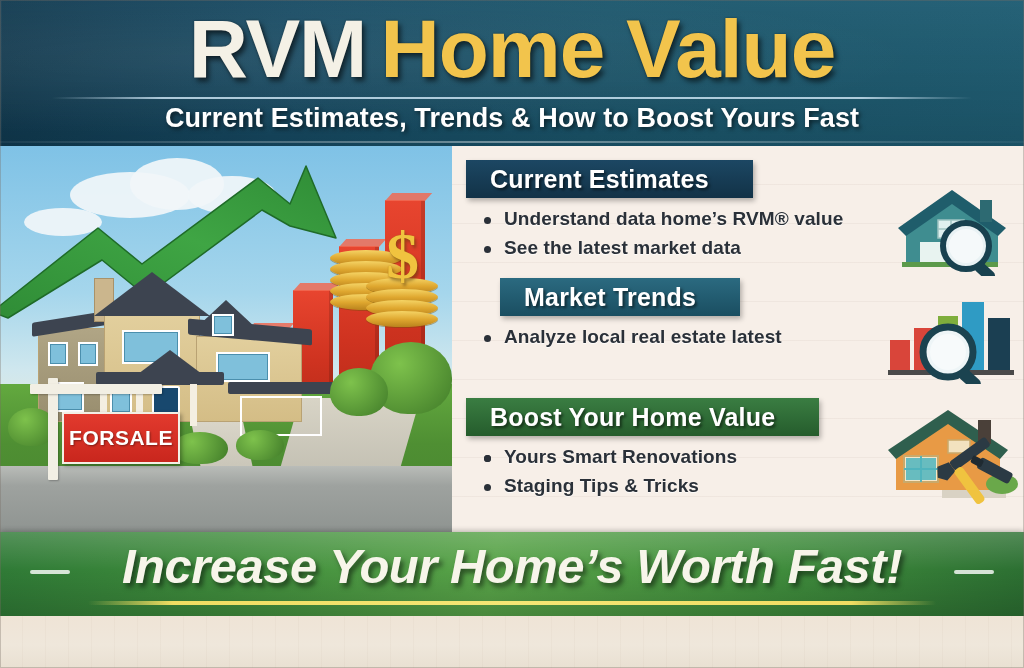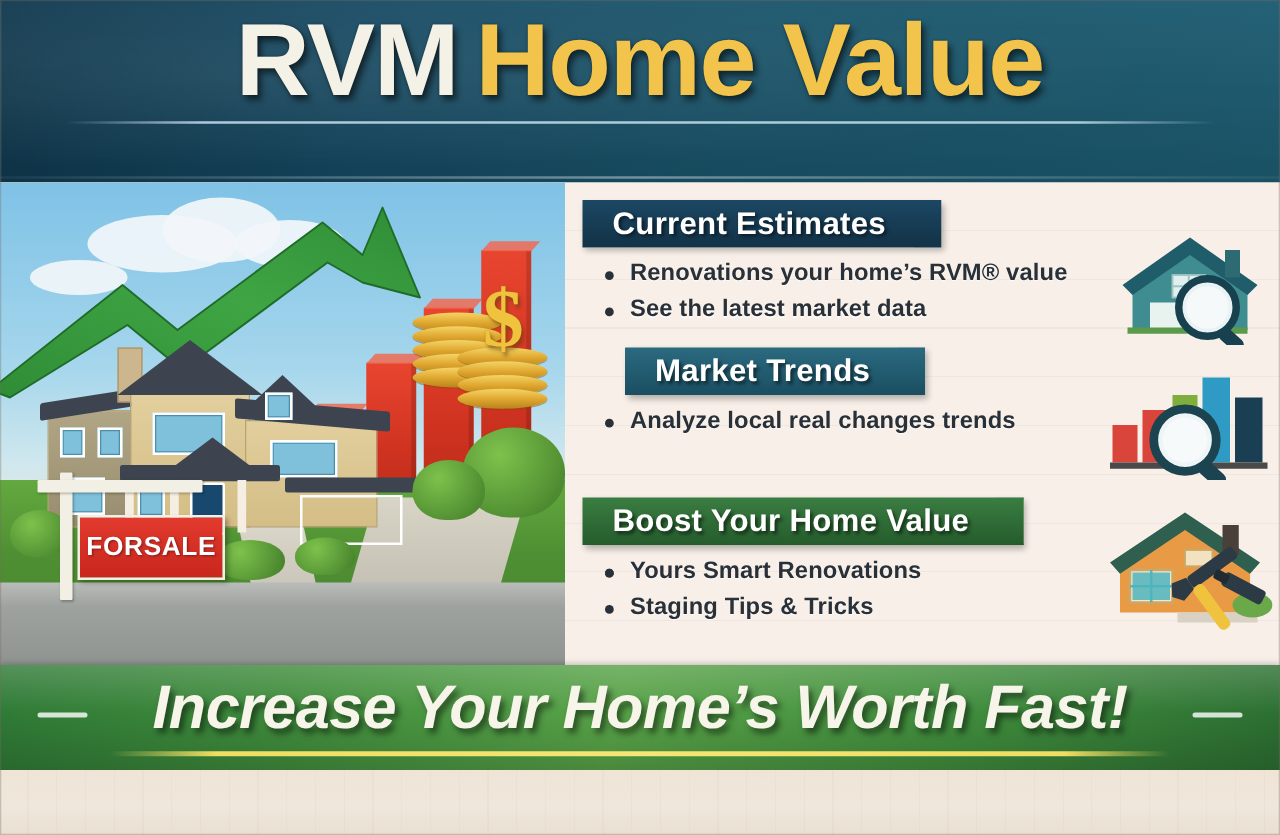--- a/index.html
+++ b/index.html
@@ -393,20 +393,21 @@
 
   <div class="header">
     <div class="header-streaks"></div>
     <div class="header-vignette"></div>
 
     <div class="title-row">
       <span class="title-main">RVM</span><span class="title-accent">Home Value</span>
     </div>
 
     <div class="title-rule"></div>
+    <div class="subtitle">Current Estimates, Trends &amp; How to Boost Yours Fast</div>
     <div class="header-bottom-rule"></div>
   </div>
 
   <div class="body-area">
     <div class="paper-lines"></div>
 
     <div class="illus">
 
       <div class="cloud" style="left:70px;  top:26px; width:120px; height:46px;"></div>
       <div class="cloud" style="left:130px; top:12px; width:94px;  height:52px;"></div>
@@ -499,21 +500,21 @@
       </div>
     </div>
 
     <div class="sections">
 
       <div class="section section-1">
         <div class="ribbon navy">Current Estimates</div>
         <div class="bullets">
           <div class="bullet">
             <span class="dot"></span>
-            <span>Renovations your home’s RVM® value</span>
+            <span>Understand data home’s RVM® value</span>
           </div>
           <div class="bullet">
             <span class="dot"></span>
             <span>See the latest market data</span>
           </div>
         </div>
 
         <svg class="sec-icon icon-1" viewBox="0 0 122 96">
           <path d="M12,46 L58,14 L104,46 L104,84 L12,84 Z" fill="#3f8d90"></path>
           <path d="M4,48 L58,10 L112,48 L104,56 L58,24 L12,56 Z" fill="#1f5d6b"></path>
@@ -527,21 +528,21 @@
           <circle cx="72" cy="66" r="17" fill="#ffffff" opacity=".55"></circle>
           <rect x="86" y="80" width="23" height="11" rx="5" fill="#18414f" transform="rotate(42 86 80)"></rect>
         </svg>
       </div>
 
       <div class="section section-2">
         <div class="ribbon teal">Market Trends</div>
         <div class="bullets">
           <div class="bullet">
             <span class="dot"></span>
-            <span>Analyze local real changes trends</span>
+            <span>Analyze local real estate latest</span>
           </div>
         </div>
 
         <svg class="sec-icon icon-2" viewBox="0 0 128 96">
           <rect x="2" y="52" width="20" height="30" fill="#d9453a"></rect>
           <rect x="26" y="40" width="20" height="42" fill="#d9453a"></rect>
           <rect x="50" y="28" width="20" height="54" fill="#7fae3c"></rect>
           <rect x="74" y="14" width="22" height="68" fill="#2f9bc4"></rect>
           <rect x="100" y="30" width="22" height="52" fill="#1b3f52"></rect>
           <rect x="0" y="82" width="126" height="5" fill="#4a4a4a"></rect>

